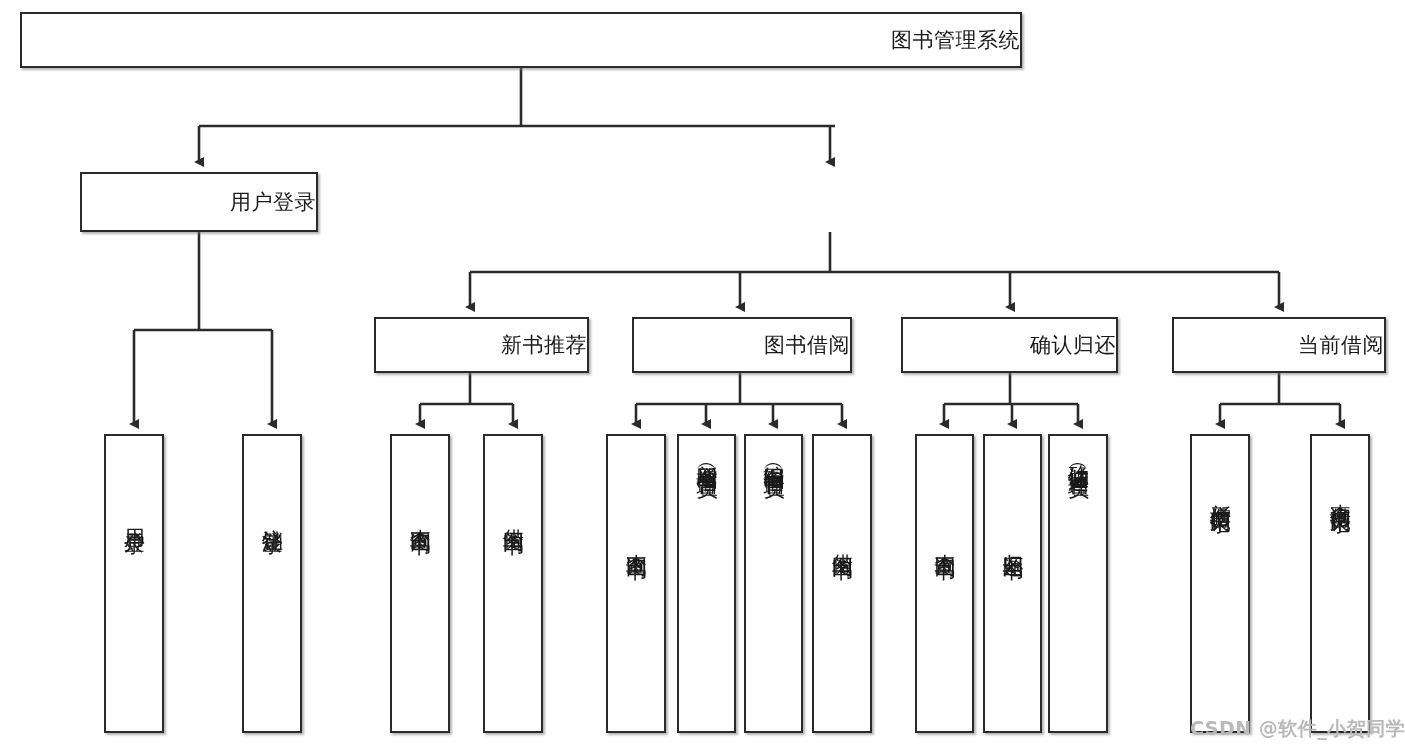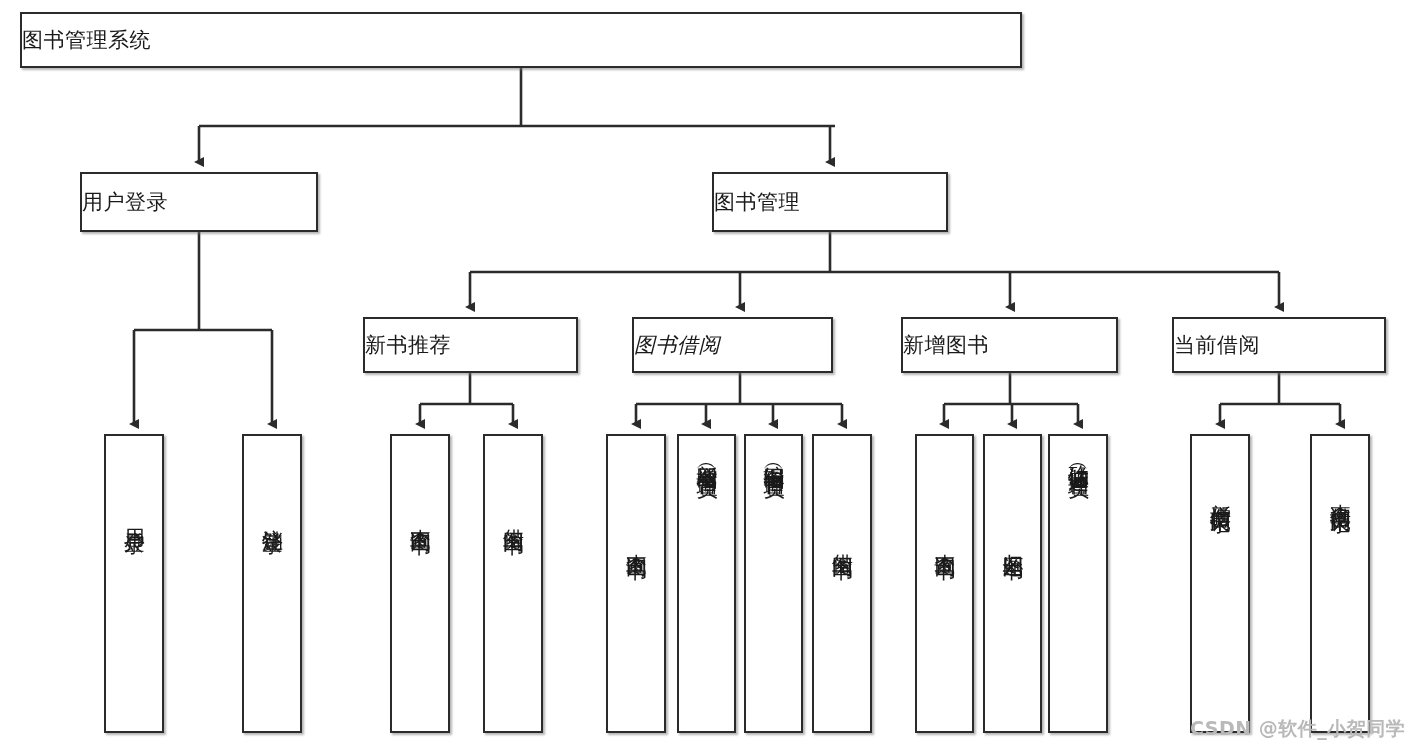--- a/index.html
+++ b/index.html
@@ -27,21 +27,21 @@
     pointer-events: none;
   }
   .node {
     position: absolute;
     box-sizing: border-box;
     background: #ffffff;
     border: 2px solid #2b2b2b;
     box-shadow: 2px 2px 2px rgba(120,120,120,0.55);
     display: flex;
     align-items: center;
-    justify-content: flex-start;
+    justify-content: flex-end;
     color: #1a1a1a;
   }
   .node .label {
     font-size: 21px;
     line-height: 1.15;
     letter-spacing: 0.5px;
     white-space: nowrap;
     color: #1a1a1a;
   }
   .node.horiz .label {
@@ -135,32 +135,29 @@
     </g>
   </svg>
 
   <div class="node horiz" style="left:20px; top:12px; width:1002px; height:56px;">
     <span class="label">图书管理系统</span>
   </div>
 
   <div class="node horiz" style="left:80px; top:172px; width:238px; height:60px;">
     <span class="label">用户登录</span>
   </div>
-  <div class="node horiz" style="left:712px; top:172px; width:236px; height:60px;">
-    <span class="label">图书管理</span>
-  </div>
-
-  <div class="node horiz" style="left:363px; top:317px; width:215px; height:56px;">
+
+  <div class="node horiz" style="left:374px; top:317px; width:215px; height:56px;">
     <span class="label">新书推荐</span>
   </div>
-  <div class="node horiz" style="left:632px; top:317px; width:201px; height:56px;font-style:italic;">
+  <div class="node horiz" style="left:632px; top:317px; width:220px; height:56px;">
     <span class="label">图书借阅</span>
   </div>
   <div class="node horiz" style="left:901px; top:317px; width:217px; height:56px;">
-    <span class="label">新增图书</span>
+    <span class="label">确认归还</span>
   </div>
   <div class="node horiz" style="left:1172px; top:317px; width:214px; height:56px;">
     <span class="label">当前借阅</span>
   </div>
 
   <div class="node vert mid" style="left:104px; top:434px; width:60px; height:299px;">
     <span class="label">用户登录</span>
   </div>
   <div class="node vert mid" style="left:242px; top:434px; width:60px; height:299px;">
     <span class="label">注销登录</span>

